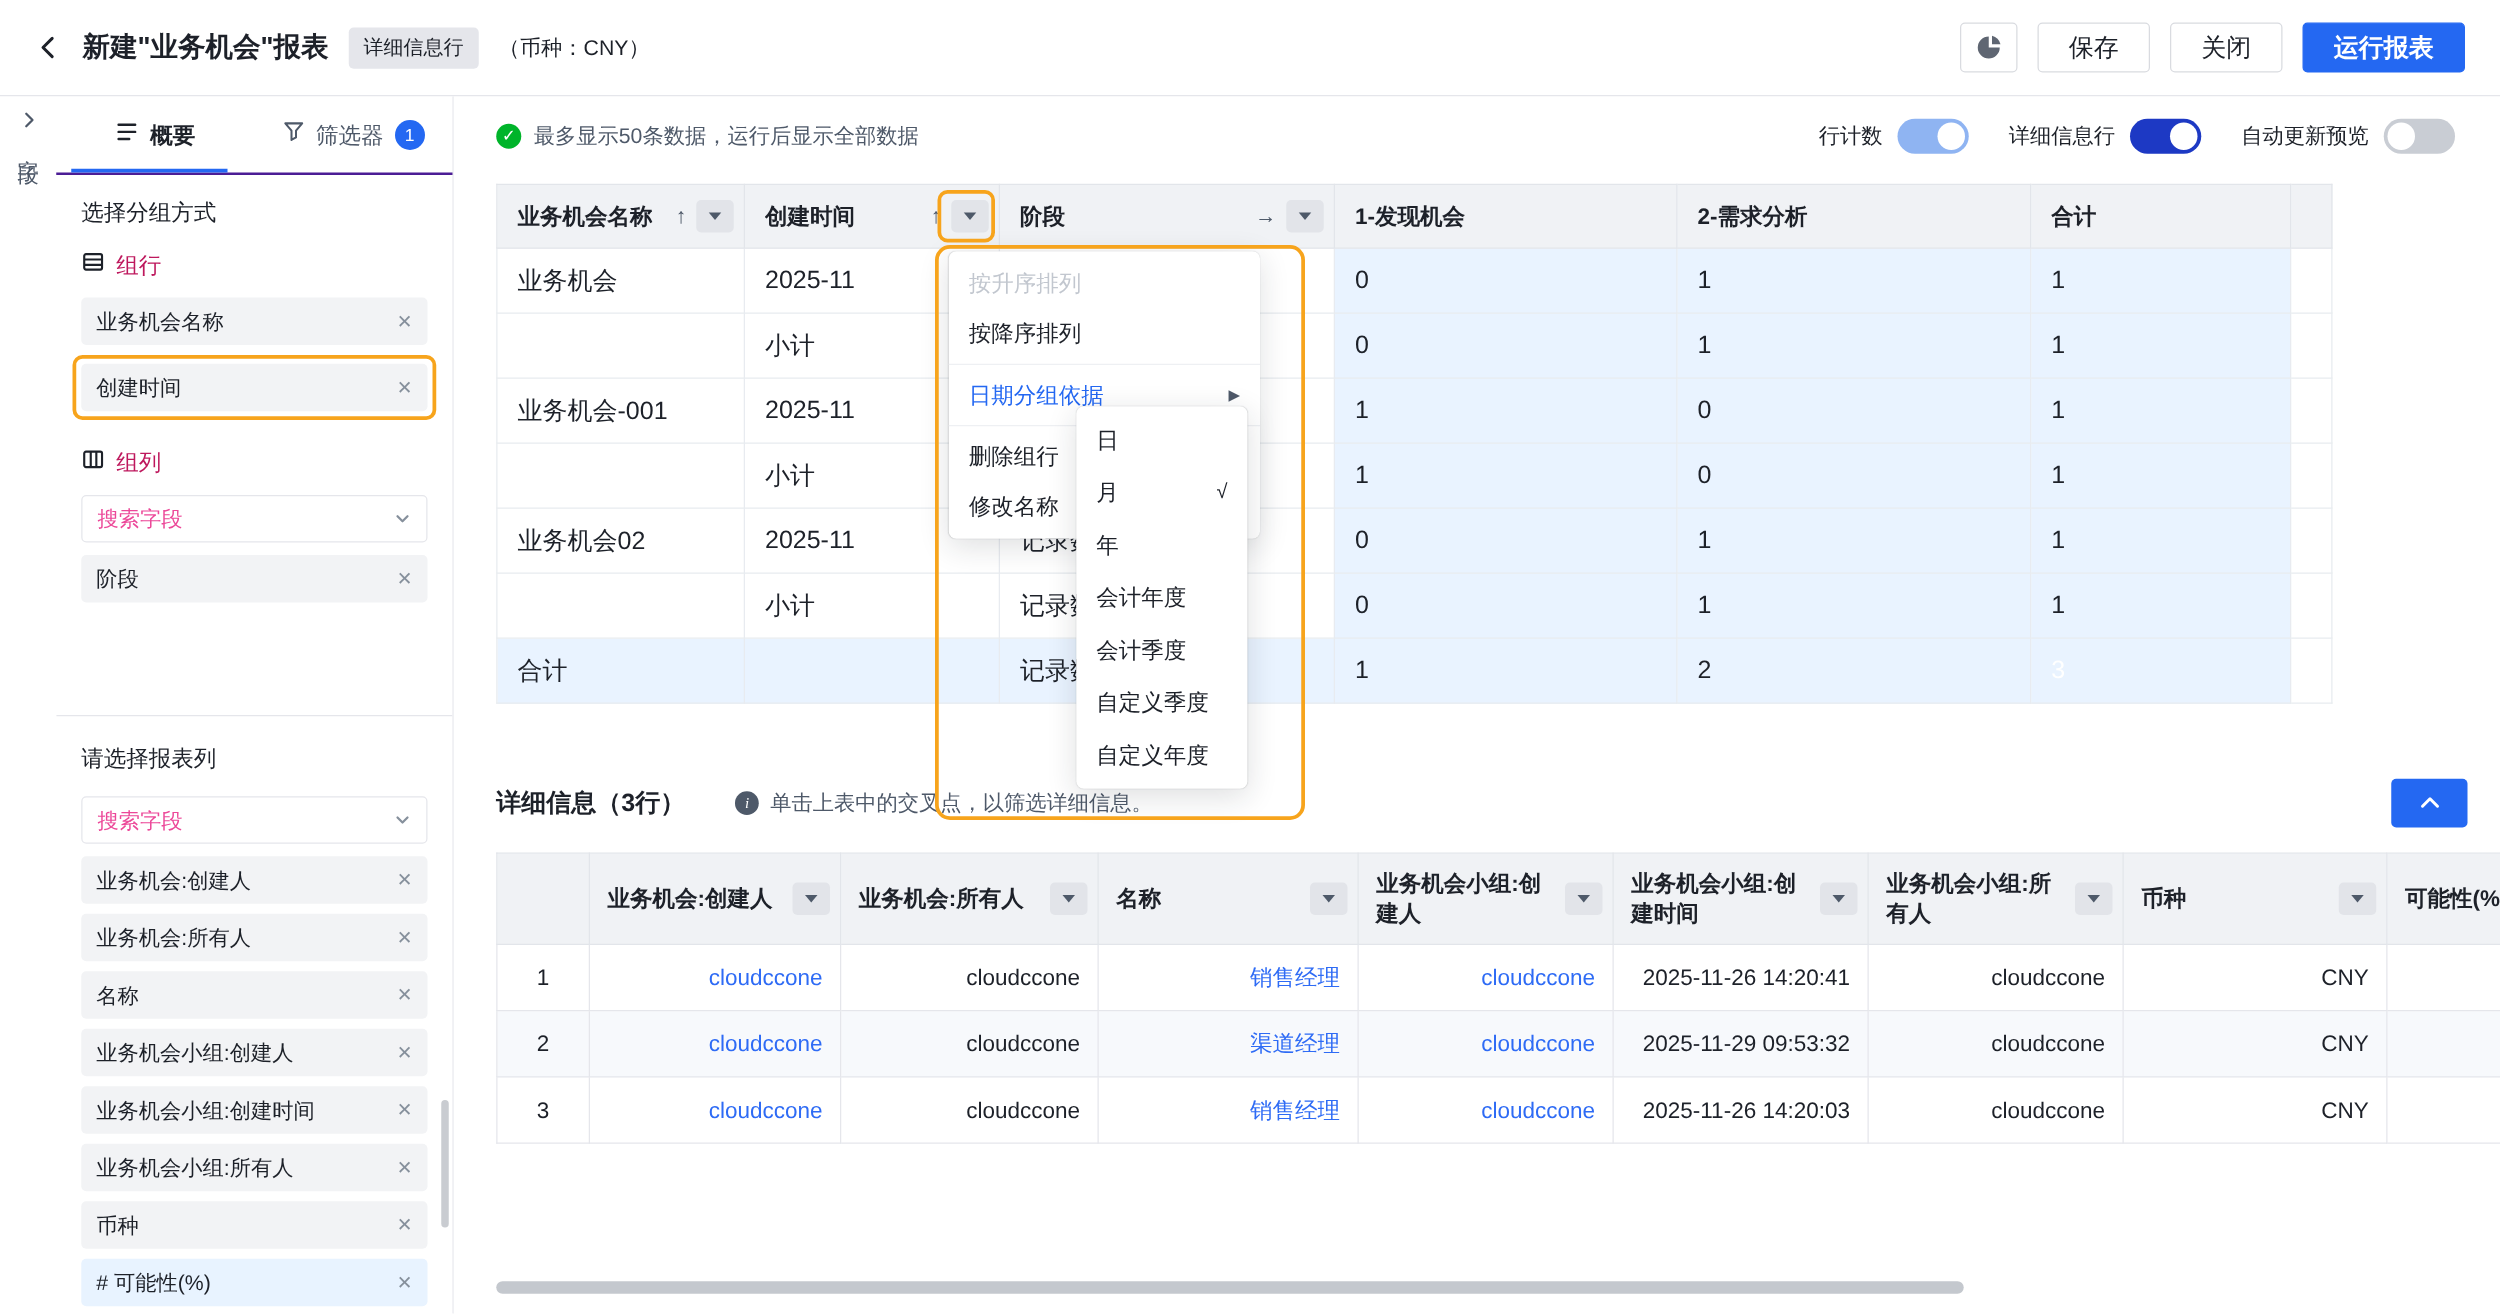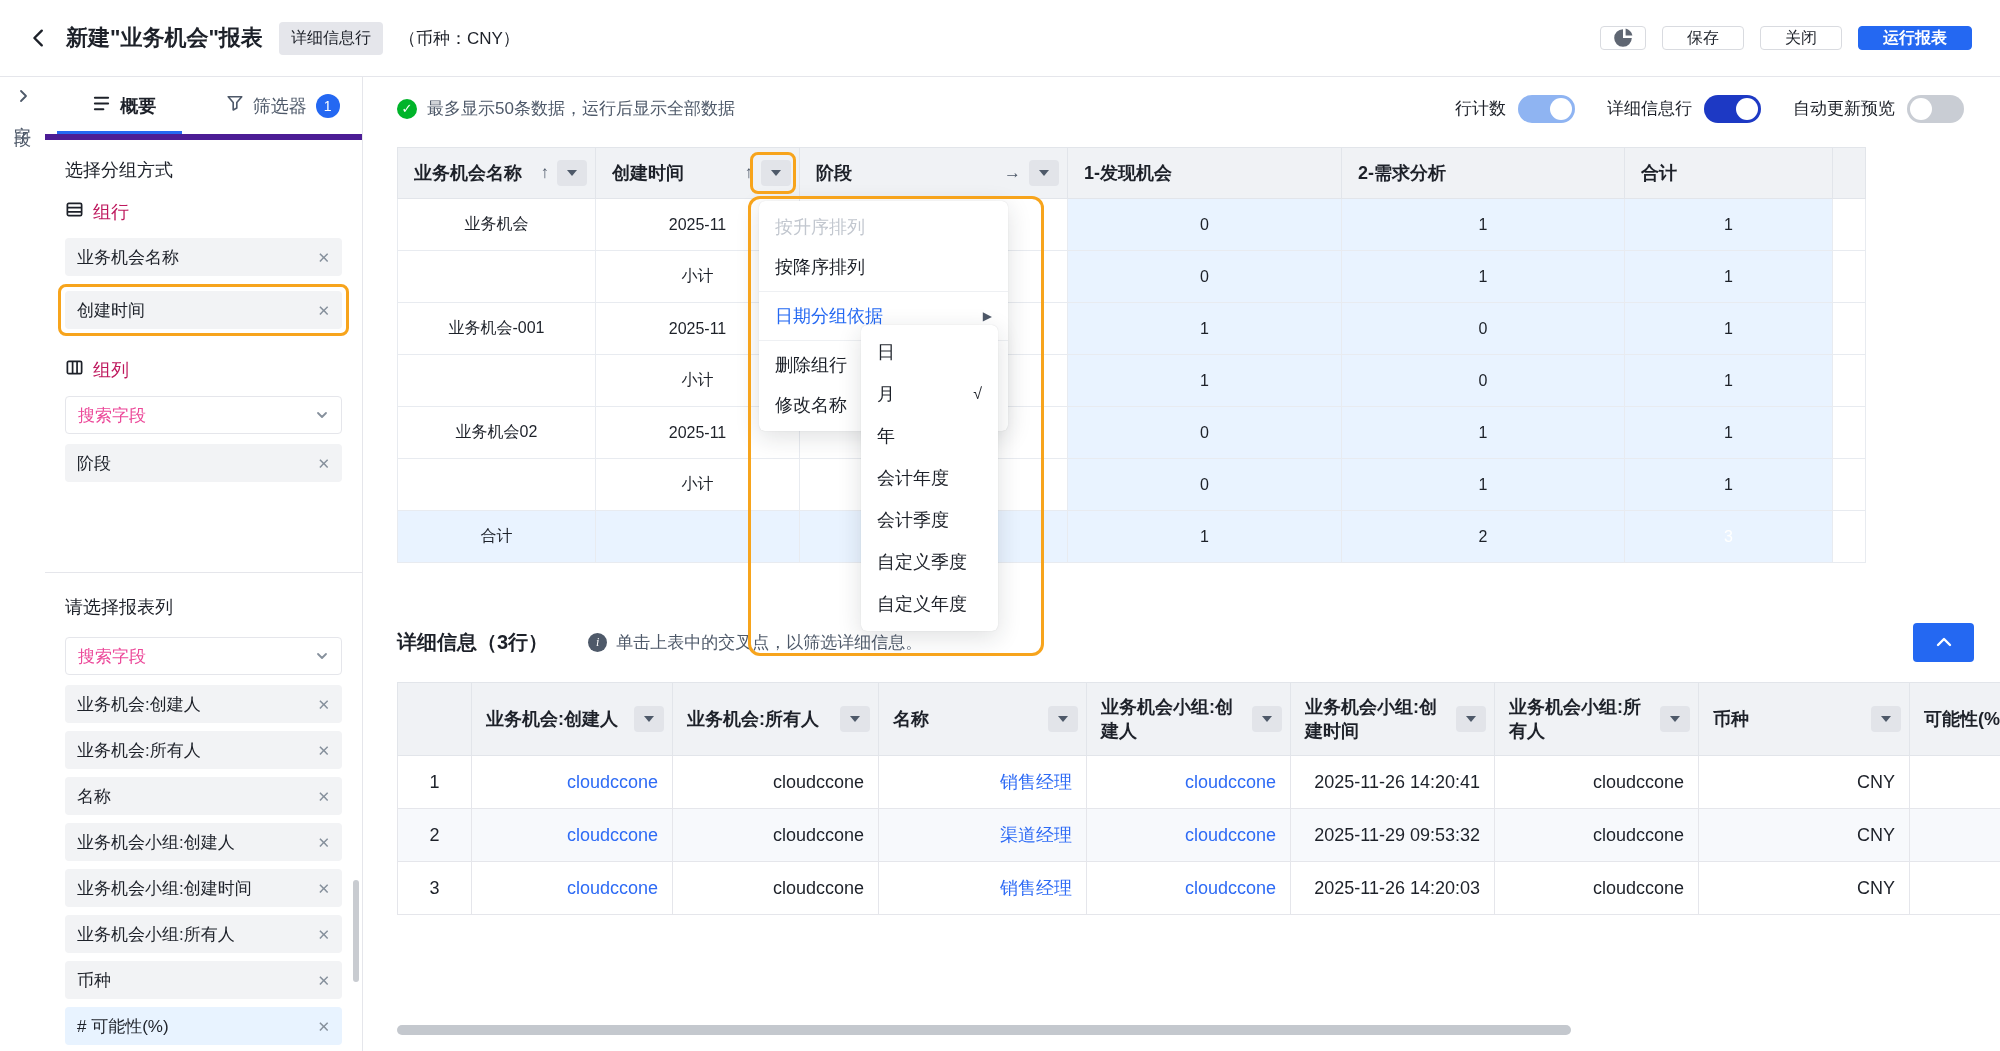--- a/index.html
+++ b/index.html
@@ -9,35 +9,35 @@
 
   
   .topbar { position:absolute; left:0; top:0; right:0; height:77px; background:#fff;
             border-bottom:1px solid #e5e6eb; display:flex; align-items:center; padding:0 28px; z-index:20; }
   .tb-left { display:flex; align-items:center; gap:16px; }
   .back { background:none; border:none; cursor:pointer; display:flex; align-items:center; }
   .page-title { font-size:22px; font-weight:bold; }
   .badge-gray { background:#e5e6eb; color:#1d2129; font-size:16px; padding:6px 12px; border-radius:4px; }
   .subtitle { font-size:17px; }
   .tb-right { margin-left:auto; display:flex; align-items:center; gap:16px; }
-  .btn { height:24px; border:1px solid #d9dbe0; border-radius:4px; background:#fff; font-size:16px;
+  .btn { height:40px; border:1px solid #d9dbe0; border-radius:4px; background:#fff; font-size:20px;
          color:#1d2129; padding:0 24px; display:flex; align-items:center; justify-content:center; cursor:pointer;
          font-family:inherit; }
   .btn-primary { background:var(--primary,#2468f2); border-color:var(--primary,#2468f2); color:#fff;font-weight:bold; }
   .icon-btn { width:46px; padding:0; }
 
   
   .rail { position:absolute; left:0; top:77px; bottom:0; width:45px; display:flex; flex-direction:column;
           align-items:center; padding-top:12px; cursor:pointer; background:#fff; }
   .rail-label { writing-mode:vertical-rl; font-size:17px; color:#4e5969; letter-spacing:4px; margin-top:6px; }
 
   
   .sidebar { position:absolute; left:45px; top:77px; width:318px; bottom:0; background:#fff;
              border-right:1px solid #e5e6eb; }
-  .s-tabs { height:63px; border-bottom:6px solid #4c1d95; display:flex; }
+  .s-tabs { height:63px; border-bottom:2px solid #4c1d95; display:flex; }
   .s-tab { flex:1; display:flex; align-items:center; justify-content:center; gap:9px; font-size:18px;
            color:#4e5969; position:relative; cursor:pointer; }
   .s-tab.active { color:#1d2129; font-weight:bold; }
   .s-tab.active::after { content:""; position:absolute; left:12px; right:22px; bottom:0; height:3px;
                          background:var(--primary,#2468f2); }
   .f-badge { min-width:24px; height:24px; border-radius:12px; background:var(--primary,#2468f2); color:#fff;
              font-size:14px; font-weight:normal; display:flex; align-items:center; justify-content:center; }
   .s-body { padding:18px 20px 0 20px; height:calc(100% - 63px); overflow:hidden; }
   .sec-label { font-size:18px; color:#1d2129; margin-bottom:18px; }
   .grp-head { display:flex; align-items:center; gap:9px; font-size:18px; color:#be185d; margin-bottom:14px; }
@@ -70,21 +70,21 @@
   .switch.off .knob { left:3px; }
   .switch.on-light { background:var(--tg-light,#8fb4f2); }
   .switch.on-dark { background:var(--tg-dark,#1d39c4); }
   .switch.off { background:var(--tg-off,#c9cdd4); }
 
   
   .pivot-wrap { position:absolute; left:34px; top:70px; }
   table.pivot { border-collapse:collapse; table-layout:fixed; }
   table.pivot th { height:51px; background:#f0f2f5; border:1px solid #e2e5ea; font-size:18px; font-weight:bold;
                    text-align:left; padding:0 8px 0 16px; }
-  table.pivot td { height:52px; border:1px solid #e8ebf0; font-size:16px; padding:0 16px; background:#fff;text-align:center; }
+  table.pivot td { height:52px; border:1px solid #e8ebf0; font-size:20px; padding:0 16px; background:#fff; }
   table.pivot td.num { background:var(--cell-blue,#e9f3ff); }
   table.pivot tr.total td { background:var(--cell-blue,#e9f3ff); }
   table.pivot tr.total td.gutter { background:#fff; }
   table.pivot td.sel { background:var(--primary,#2468f2); color:#fff; font-weight:500; }
   .th-in { display:flex; align-items:center; gap:8px; }
   .th-t { white-space:nowrap; overflow:hidden; }
   .flex { flex:1; }
   .sort { color:#4e5969; font-weight:normal; font-size:17px; }
   .col-arrow { color:#4e5969; font-weight:normal; font-size:17px; }
   .dd-btn { width:30px; height:26px; border-radius:4px; background:#e2e4e9; border:none; display:flex;

